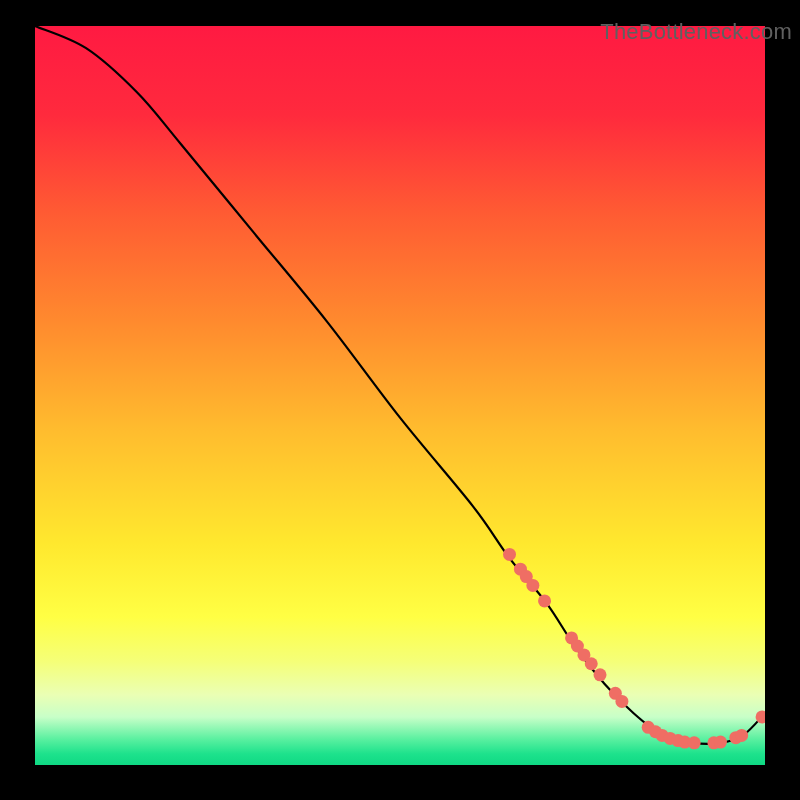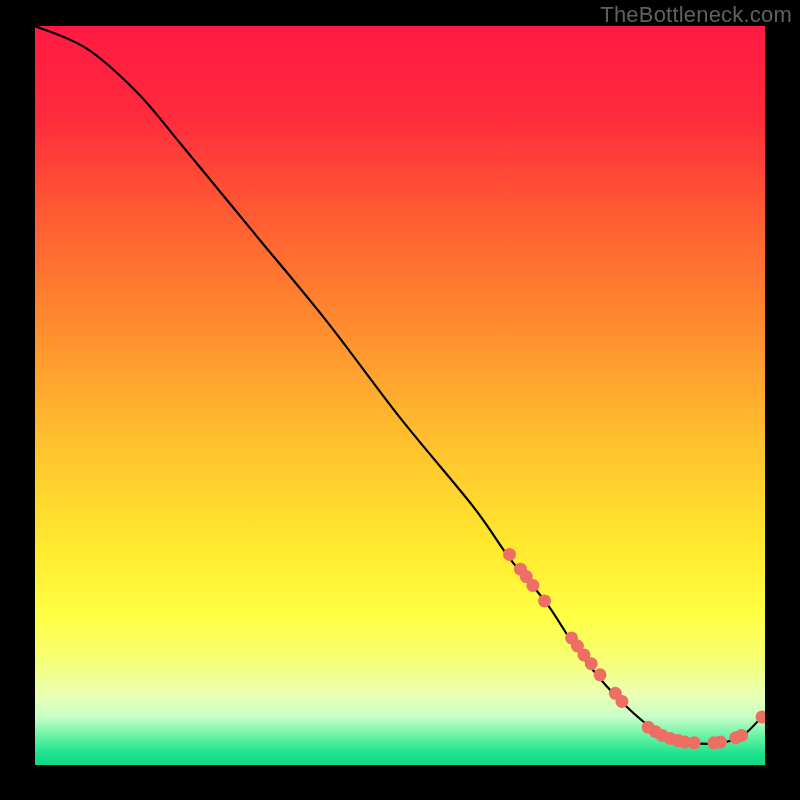--- a/index.html
+++ b/index.html
@@ -12,21 +12,21 @@
     font-family: Arial, Helvetica, sans-serif;
   }
   .frame {
     position: relative;
     width: 800px;
     height: 800px;
     background: #000;
   }
   .watermark {
     position: absolute;
-    top: 2px;
+    top: 19px;
     right: 8px;
     color: #606060;
     font-size: 22px;
     font-weight: 500;
     z-index: 50;
     letter-spacing: 0.2px;
   }
   .plot {
     position: absolute;
     left: 35px;

